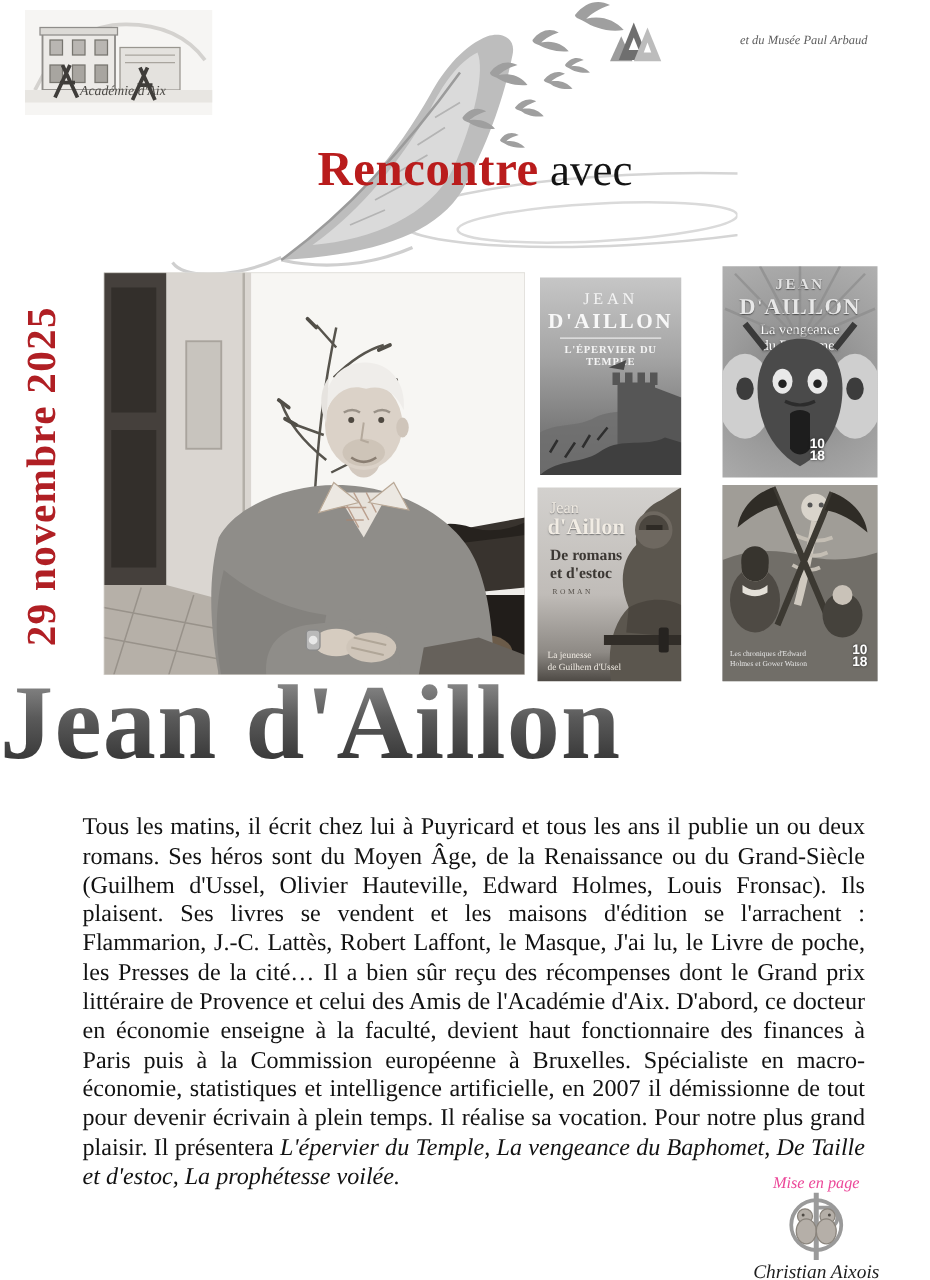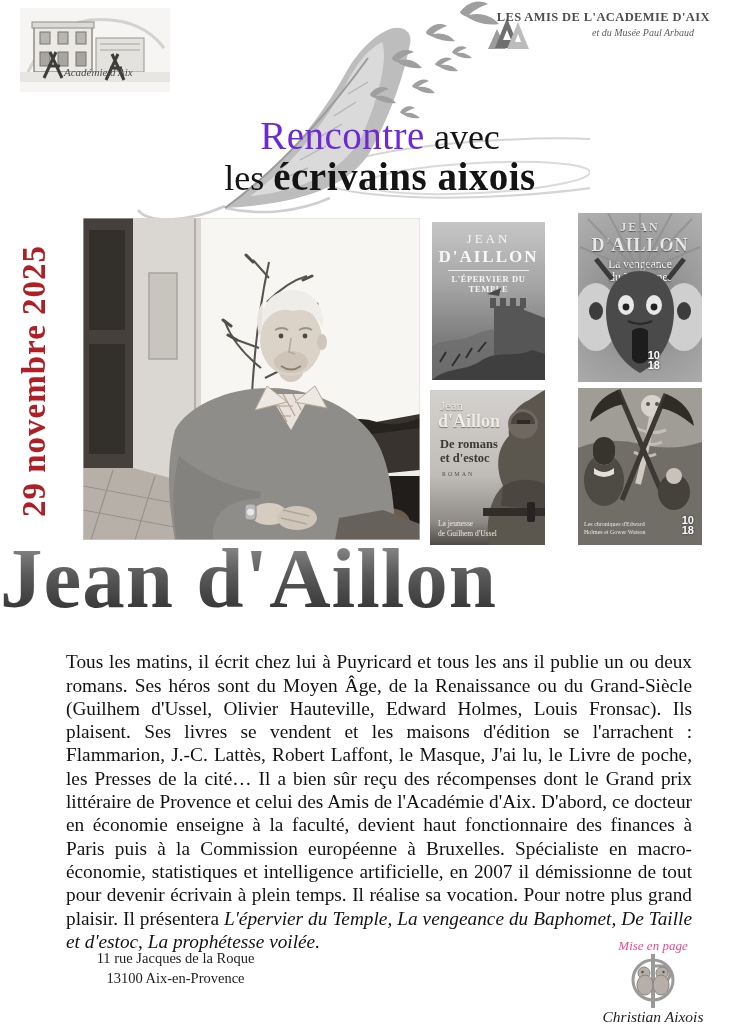--- a/index.html
+++ b/index.html
@@ -20,21 +20,21 @@
   .bar1{width:58px;margin-left:6px;}
   .bar2{width:44px;margin-right:5px;}
   .musee-serif{font-family:"Liberation Serif",serif;font-weight:normal;font-size:18px;color:#3d3d3d;}
 
   
   .quill-art{position:absolute;left:130px;top:0;width:460px;height:218px;z-index:1;}
 
   
   .headline{position:absolute;left:140px;top:116px;width:480px;text-align:center;z-index:2;line-height:1;}
   .hl1{font-size:39px;}
-  .hl1 .red{font-weight:normal;color:#6d28d9;letter-spacing:.5px;}
+  .hl1 .red{font-weight:bold;color:#b91c1c;letter-spacing:.5px;}
   .hl1 .blk{color:#141414;font-size:36px;}
   .hl2{font-size:36px;color:#141414;margin-top:2px;}
   .hl2 .bold{font-weight:bold;font-size:39px;letter-spacing:.5px;}
 
   
   .vdate{position:absolute;left:16px;top:222px;height:318px;writing-mode:vertical-rl;
          transform:rotate(180deg);font-weight:bold;font-size:33px;color:#b01f24;
          letter-spacing:1px;white-space:nowrap;text-align:center;}
 
   
@@ -124,21 +124,20 @@
   </svg>
 
   <div class="amis-block">
     <svg class="amis-logo" width="52" height="38" viewBox="0 0 52 38">
       <polygon points="2,37 11,17 20,37" fill="#9c9c9c"></polygon>
       <polygon points="9,36 21,6 33,36" fill="#6f6f6f"></polygon>
       <polygon points="21,37 32,10 43,37" fill="#bcbcbc"></polygon>
       <polygon points="17,28 21,18 25,28" fill="#ffffff"></polygon>
       <polygon points="29,30 32,22 35,30" fill="#ffffff"></polygon>
     </svg>
-    <div class="amis-l1">LES AMIS DE L'ACADEMIE D'AIX</div>
     <div class="amis-l2">et du Musée Paul Arbaud</div>
   </div>
 
 
   <svg class="quill-art" viewBox="0 0 460 218">
     <g>
       <ellipse cx="372" cy="168" rx="182" ry="28" fill="none" stroke="#d5d5d5" stroke-width="2" transform="rotate(-3 372 168)"></ellipse>
       <ellipse cx="348" cy="178" rx="112" ry="15" fill="none" stroke="#dadada" stroke-width="2" transform="rotate(-3 348 178)"></ellipse>
       <path d="M95,206 C60,222 18,224 8,210" fill="none" stroke="#cfcfcf" stroke-width="2.5"></path>
       <path d="M95,208 C130,216 168,212 200,198" fill="none" stroke="#cfcfcf" stroke-width="2.5"></path>
@@ -157,23 +156,20 @@
       <path d="M296,32 c6,-8 14,-10 21,-6 c-6,2 -11,5 -14,8 c9,-2 17,1 22,7 c-10,1 -18,-2 -24,-5 c-3,-1 -5,-2 -5,-4 z"></path>
       <path d="M330,12 c8,-10 18,-13 28,-8 c-9,3 -15,7 -19,11 c12,-3 23,1 30,9 c-13,2 -24,-2 -32,-7 c-4,-2 -7,-3 -7,-5 z"></path>
       <path d="M322,52 c4,-6 10,-7 15,-4 c-4,1 -8,3 -10,5 c6,-1 11,1 15,5 c-7,1 -13,-1 -16,-3 c-2,-1 -4,-2 -4,-3 z"></path>
       <path d="M270,112 c4,-6 10,-7 15,-4 c-4,1 -8,3 -10,5 c6,-1 11,1 15,5 c-7,1 -13,-1 -16,-3 c-2,-1 -4,-2 -4,-3 z"></path>
     </g>
   </svg>
 
   <div class="headline">
     <div class="hl1">
       <span class="red">Rencontre</span><span class="blk"> avec</span>
-    </div>
-    <div class="hl2">
-      <span>les </span><span class="bold">écrivains aixois</span>
     </div>
   </div>
 
   <div class="vdate">29 novembre 2025</div>
 
   <svg class="photo" viewBox="0 0 337 322">
     <rect x="0" y="0" width="337" height="322" fill="#efedea"></rect>
     <rect x="50" y="0" width="68" height="268" fill="#dad6d1"></rect>
     <rect x="66" y="55" width="28" height="86" fill="#c8c4be" stroke="#a9a49d" stroke-width="1.5"></rect>
     <line x1="112" y1="0" x2="112" y2="268" stroke="#b3afa8" stroke-width="2"></line>
@@ -328,24 +324,20 @@
       <div>10</div>
         <div>18</div>
     </div>
   </div>
 
   <div class="author-name">Jean d'Aillon</div>
 
   <p class="bio"><span>Tous les matins, il écrit chez lui à Puyricard et tous les ans il publie un ou deux romans. Ses héros sont du Moyen Âge, de la Renaissance ou du Grand-Siècle (Guilhem d'Ussel, Olivier Hauteville, Edward Holmes, Louis Fronsac). Ils plaisent. Ses livres se vendent et les maisons d'édition se l'arrachent : Flammarion, J.-C. Lattès, Robert Laffont, le Masque, J'ai lu, le Livre de poche, les Presses de la cité… Il a bien sûr reçu des récompenses dont le Grand prix littéraire de Provence et celui des Amis de l'Académie d'Aix. D'abord, ce docteur en économie enseigne à la faculté, devient haut fonctionnaire des finances à Paris puis à la Commission européenne à Bruxelles. Spécialiste en macro-économie, statistiques et intelligence artificielle, en 2007 il démissionne de tout pour devenir écrivain à plein temps. Il réalise sa vocation. Pour notre plus grand plaisir. Il présentera </span><span class="it">L'épervier du Temple, La vengeance du Baphomet, De Taille et d'estoc, La prophétesse voilée.</span></p>
 
   <div class="shop-block">
-    <div class="shop-addr">
-      <div>11 rue Jacques de la Roque</div>
-      <div>13100 Aix-en-Provence</div>
-    </div>
   </div>
 
   <div class="credit-block">
     <div class="credit-top">Mise en page</div>
     <svg width="78" height="54" viewBox="0 0 78 54">
       <circle cx="39" cy="26" r="20" fill="none" stroke="#9a9a9a" stroke-width="3"></circle>
       <line x1="39" y1="0" x2="39" y2="54" stroke="#9a9a9a" stroke-width="4"></line>
       <path d="M39,12 h9 a8,8 0 0 1 0,16 h-9" fill="none" stroke="#9a9a9a" stroke-width="3"></path>
       <g fill="#b5afa8" stroke="#8a847c" stroke-width="1">
         <circle cx="30" cy="19" r="6"></circle>

